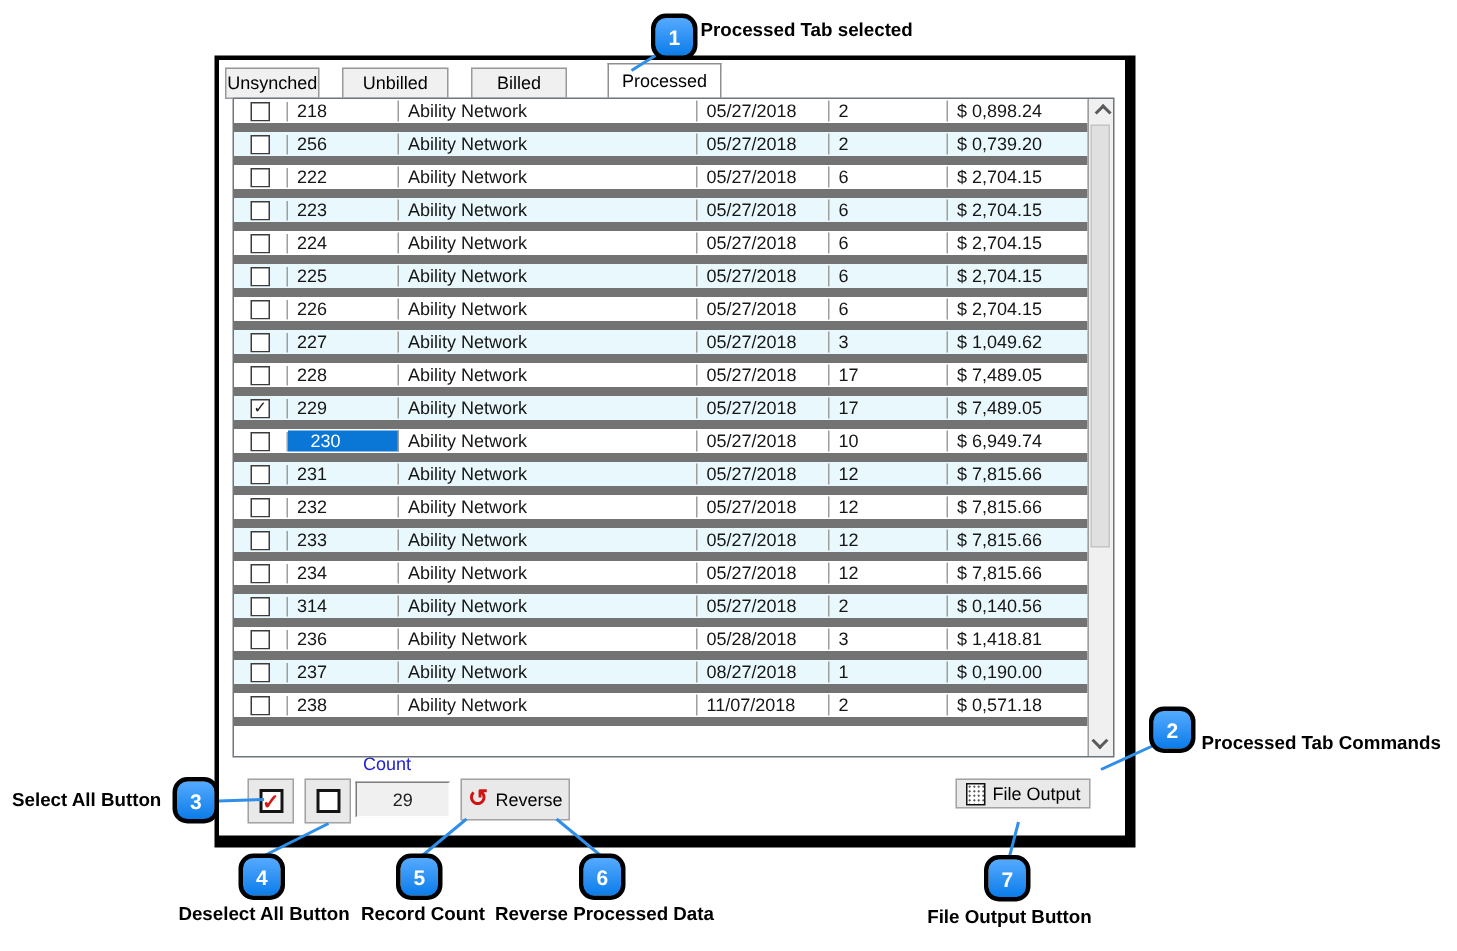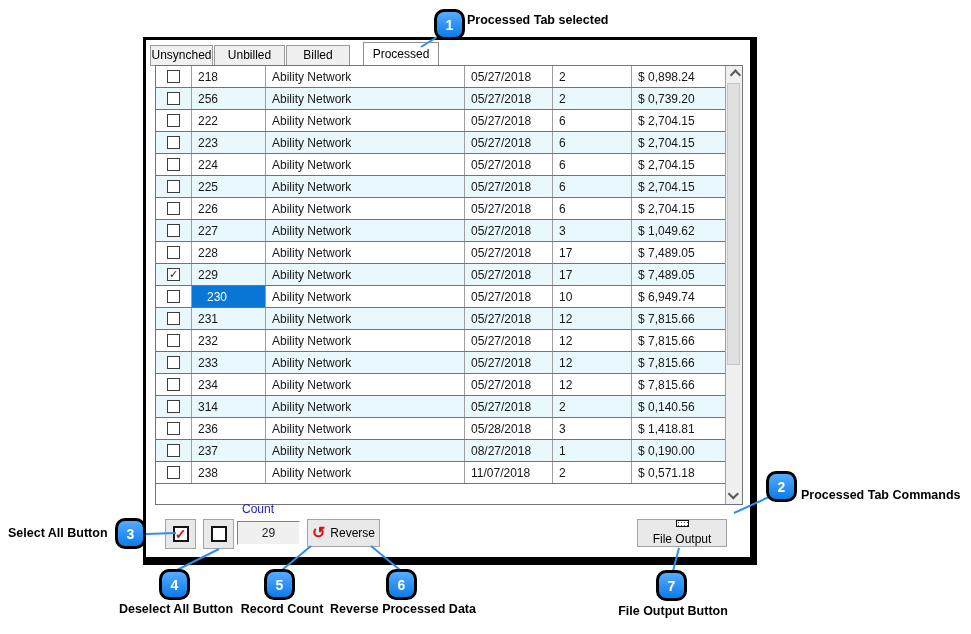--- a/index.html
+++ b/index.html
@@ -10,21 +10,21 @@
 
   
   .panel{
     position:absolute;left:143px;top:37px;width:614px;height:528px;
     box-sizing:border-box;background:#ffffff;
     border:3px solid #000;border-right-width:7px;border-bottom-width:8px;
     z-index:1;
   }
 
   
-  .tabstrip{position:absolute;left:4px;top:2px;height:24px;display:flex;align-items:flex-end;}
+  .tabstrip{position:absolute;left:4px;top:2px;height:24px;display:flex;align-items:flex-end;gap:14px;}
   .tab{
     box-sizing:border-box;height:21px;line-height:19px;background:#f0f0f0;
     border:1px solid #999;text-align:center;font-size:12px;color:#000;
     margin-right:1px;white-space:nowrap;
   }
   .tab-unsynched{width:63px}.tab-unbilled{width:71px}.tab-billed{width:64px}
   .tab.active{
     height:24px;line-height:23px;background:#fff;border-bottom:none;
     margin-left:12px;width:76px;border-color:#8f8f8f;
   }
@@ -34,21 +34,21 @@
     position:absolute;left:9px;top:25px;width:588px;height:440px;
     box-sizing:border-box;border:1px solid #6e757c;background:#fff;overflow:hidden;
   }
   .grid-header{display:flex;height:23px;border-bottom:1px solid #9e9e9e;background:#fff;}
   .gh-cell,.g-cell{
     box-sizing:border-box;border-right:1px solid #9e9e9e;font-size:12px;color:#000;
     display:flex;align-items:center;padding-left:6px;overflow:hidden;white-space:nowrap;
   }
   .col-cb{width:36px}.col-fileno{width:74px}.col-ch{width:199px}
   .col-created{width:88px}.col-inv{width:79px}.col-amt{width:94px}
-  .grid-row{display:flex;height:22px;box-sizing:border-box;border-bottom:1px solid #737373;background:#fff;}
+  .grid-row{display:flex;height:22px;box-sizing:border-box;border-bottom:6px solid #737373;background:#fff;align-items:center;}
   .grid-row.alt{background:#e9f8fc;}
   .g-cell{color:#161616;}
   .cb-cell{justify-content:center;padding-left:0;}
   .rowcheck{
     width:13px;height:13px;box-sizing:border-box;background:#fff;border:1px solid #3c3c3c;
     font-size:11px;line-height:10px;text-align:center;color:#222;
   }
   .sel-cell{background:#0a77d6;color:#fff;padding-left:15px;}
 
   
@@ -75,21 +75,21 @@
   .count-field{
     position:absolute;left:91px;top:481px;width:63px;height:24px;box-sizing:border-box;
     background:#f0f0f0;border:1px solid;border-color:#7f7f7f #ffffff #ffffff #7f7f7f;
     font-size:12px;color:#222;display:flex;align-items:center;justify-content:center;
   }
   .btn{
     position:absolute;box-sizing:border-box;background:#e9e9e9;border:1px solid #a3a3a3;
     font-size:12px;color:#000;display:flex;align-items:center;justify-content:center;gap:5px;
   }
   .reverse-btn{left:161px;top:479px;width:73px;height:28px;}
-  .fileout-btn{left:491px;top:479px;width:90px;height:28px;flex-direction:column;}
+  .fileout-btn{left:491px;top:479px;width:90px;height:20px;}
   .reverse-icon{color:#cf1212;font-size:16px;font-weight:bold;line-height:14px;}
   .fileout-icon{
     width:13px;height:15px;box-sizing:border-box;border:1px solid #111;
     background:radial-gradient(#444 28%, transparent 30%) 0 0/3px 3px,#fff;
   }
 
   
   .badge{
     position:absolute;width:31px;height:31px;box-sizing:border-box;z-index:6;
     border:3px solid #000;border-radius:10px;

